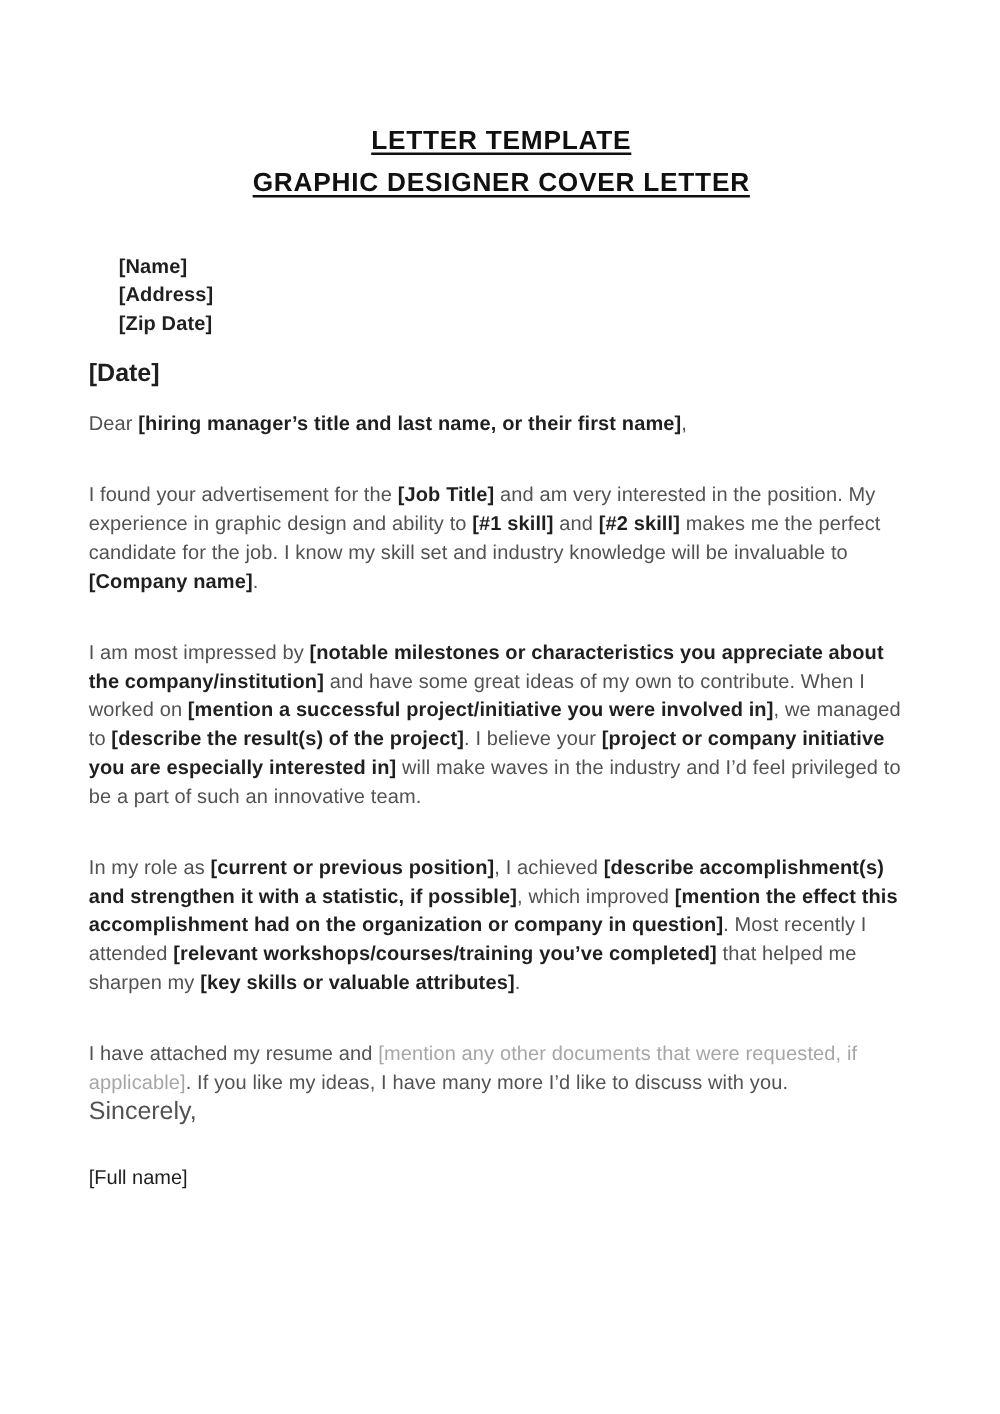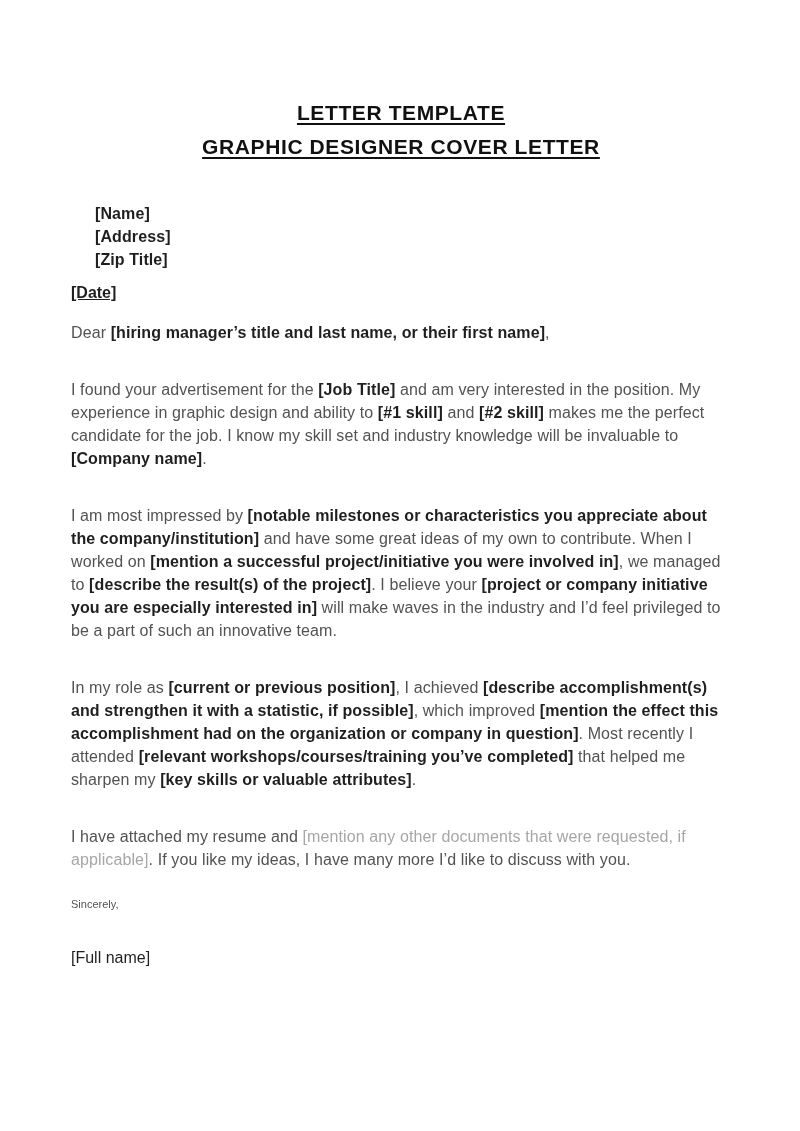--- a/index.html
+++ b/index.html
@@ -32,44 +32,42 @@
   }
   .contact-block { margin-top: 38px; margin-left: 24px; }
   .contact-line {
     font-size: 16px;
     line-height: 23px;
     font-weight: 700;
     color: var(--emphasis-text, #1f1f1f);
     letter-spacing: 0.1px;
   }
   .date-line {
-    margin-top: 10px;
-    font-size: 16px;
+    margin-top: 17px;
+    font-size: 20px;
     line-height: 23px;
     font-weight: 700;
     color: var(--emphasis-text, #1f1f1f);
-    text-decoration: underline;
   }
   .para {
     margin-top: 34px;
     font-size: 16px;
     line-height: 23px;
     color: var(--body-text, #525252);
     letter-spacing: 0.1px;
   }
   .run.bold {
     font-weight: 700;
     color: var(--emphasis-text, #1f1f1f);
   }
   .run.muted {
     color: var(--muted-text, #a6a6a6);
   }
   .closing-line {
-    margin-top: 22px;
-    font-size: 11px;
+    font-size: 20px;
     line-height: 23px;
     color: var(--body-text, #525252);
   }
   .signature-line {
     margin-top: 30px;
     font-size: 16px;
     line-height: 23px;
     font-weight: 400;
     color: var(--emphasis-text, #1f1f1f);
   }
@@ -79,21 +77,21 @@
 
 <div class="page">
   <h1 class="doc-title">
     <span class="title-line">LETTER TEMPLATE</span>
     <span class="title-line">GRAPHIC DESIGNER COVER LETTER</span>
   </h1>
 
   <div class="contact-block">
       <div class="contact-line">[Name]</div>
       <div class="contact-line">[Address]</div>
-      <div class="contact-line">[Zip Title]</div>
+      <div class="contact-line">[Zip Date]</div>
     </div>
 
   <p class="date-line">[Date]</p>
 
   <p class="para salutation" style="margin-top:17px;"><span class="run">Dear </span><span class="run bold">[hiring manager’s title and last name, or their first name]</span><span class="run">,</span></p>
 
   <div>
       <p class="para"><span class="run">I found your advertisement for the </span><span class="run bold">[Job Title]</span><span class="run"> and am very interested in the position. My experience in graphic design and ability to </span><span class="run bold">[#1 skill]</span><span class="run"> and </span><span class="run bold">[#2 skill]</span><span class="run"> makes me the perfect candidate for the job. I know my skill set and industry knowledge will be invaluable to </span><span class="run bold">[Company name]</span><span class="run">.</span></p>
       <p class="para"><span class="run">I am most impressed by </span><span class="run bold">[notable milestones or characteristics you appreciate about the company/institution]</span><span class="run"> and have some great ideas of my own to contribute. When I worked on </span><span class="run bold">[mention a successful project/initiative you were involved in]</span><span class="run">, we managed to </span><span class="run bold">[describe the result(s) of the project]</span><span class="run">. I believe your </span><span class="run bold">[project or company initiative you are especially interested in]</span><span class="run"> will make waves in the industry and I’d feel privileged to be a part of such an innovative team.</span></p>
       <p class="para"><span class="run">In my role as </span><span class="run bold">[current or previous position]</span><span class="run">, I achieved </span><span class="run bold">[describe accomplishment(s) and strengthen it with a statistic, if possible]</span><span class="run">, which improved </span><span class="run bold">[mention the effect this accomplishment had on the organization or company in question]</span><span class="run">. Most recently I attended </span><span class="run bold">[relevant workshops/courses/training you’ve completed]</span><span class="run"> that helped me sharpen my </span><span class="run bold">[key skills or valuable attributes]</span><span class="run">.</span></p>

